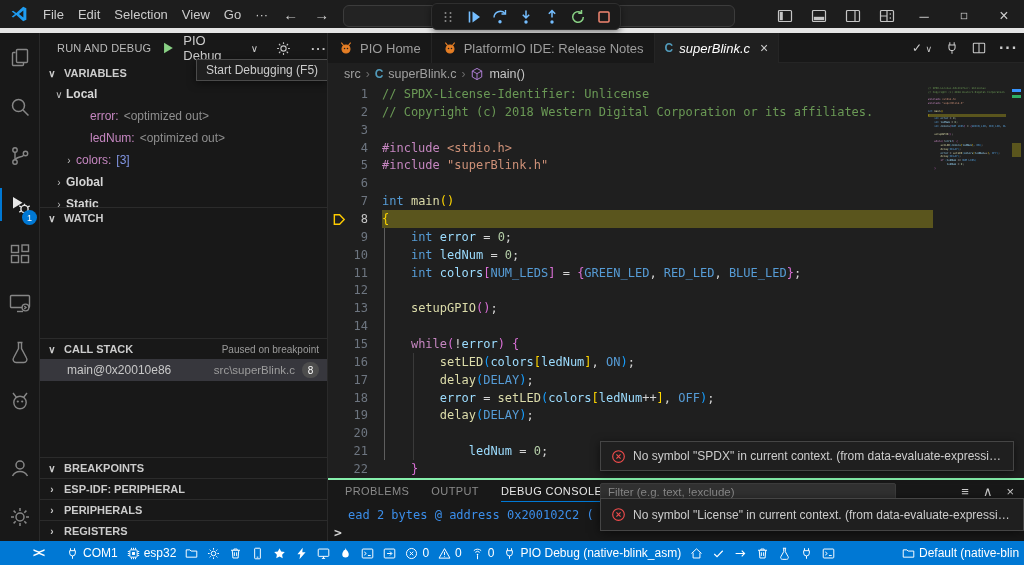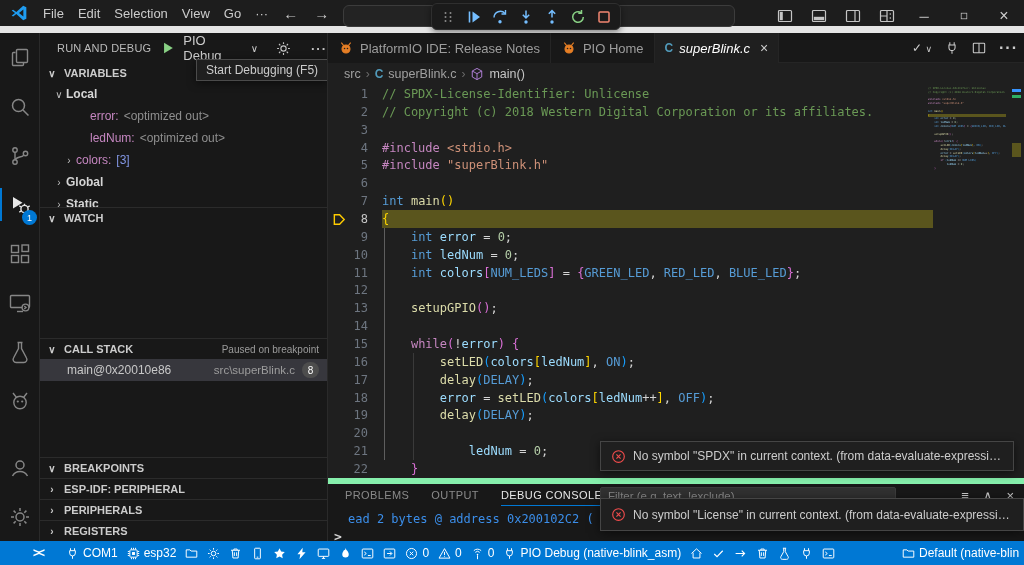--- a/index.html
+++ b/index.html
@@ -5,21 +5,21 @@
   html,body{margin:0;padding:0;width:1024px;height:565px;overflow:hidden;background:#1f1f1f;
     font-family:"Liberation Sans",sans-serif;-webkit-font-smoothing:antialiased;}
   *{box-sizing:border-box;}
   .mono{font-family:Liberation Sans, sans-serif;}
   svg{display:block}
   .ic{display:inline-flex;align-items:center;justify-content:center;flex:none}
   .ic svg{width:100%;height:100%}
 
   
   #titlebar{position:absolute;left:0;top:0;width:1024px;height:33px;background:#1d1d1d;
-    border-bottom:7px solid #e5e5e5;display:flex;align-items:center;color:#cccccc;font-size:13px;z-index:40;}
+    border-bottom:5px solid #e5e5e5;display:flex;align-items:center;color:#cccccc;font-size:13px;z-index:40;}
   #logo{width:18px;height:18px;margin:0 8px 0 10px;}
   .menu{padding:3px 7px;border-radius:4px;color:#cccccc;cursor:default;}
   .navarrow{font-size:15px;color:#cccccc;padding:0 8px;}
   #searchbox{position:absolute;left:343px;top:5px;width:392px;height:22px;background:#232323;
     border:1px solid #3c3c3c;border-radius:6px;}
   #dtb{position:absolute;left:431px;top:3px;height:27px;background:#1b1b1b;border:1px solid #2f2f2f;
     border-radius:6px;display:flex;align-items:center;padding:0 5px;gap:4px;z-index:45;box-shadow:0 2px 6px rgba(0,0,0,.45);}
   .dtb-btn{width:22px;height:22px;display:flex;align-items:center;justify-content:center;}
   .dtb-btn svg{width:16px;height:16px;}
   #tb-right{position:absolute;right:0;top:0;height:32px;display:flex;align-items:center;}
@@ -102,21 +102,21 @@
   .tk-fn{color:#dcdcaa}.tk-var{color:#9cdcfe}.tk-mac{color:#569cd6}.tk-num{color:#b5cea8}
   .tk-pun{color:#d4d4d4}.tk-b1{color:#ffd700}.tk-b2{color:#da70d6}.tk-b3{color:#179fff}
 
   #minimap{position:absolute;left:600px;top:2px;width:78px;height:90px;overflow:hidden;z-index:4;}
   .ml{height:3.8px;line-height:3.8px;font-size:2.6px;white-space:pre;font-family:"DejaVu Sans Mono",monospace;}
   .ml.cur{background:#5a551d;}
   #ruler{position:absolute;right:0;top:0;width:15px;height:393px;z-index:4;}
   .rmark{position:absolute;left:3px;width:9px;}
 
   
-  #panel{position:absolute;left:0;top:445px;width:696px;height:63px;background:#181818;border-top:6px solid #86efac;}
+  #panel{position:absolute;left:0;top:445px;width:696px;height:63px;background:#181818;border-top:2px solid #86efac;}
   #paneltabs{position:absolute;left:0;top:0;width:696px;height:22px;display:flex;align-items:center;padding-left:17px;gap:22px;}
   .ptab{font-size:11px;letter-spacing:.4px;color:#8a8a8a;height:21px;display:flex;align-items:center;border-bottom:1px solid transparent;}
   .ptab.active{color:#e7e7e7;border-bottom:1px solid #0078d4;}
   #pfilter{position:absolute;left:272px;top:3px;width:296px;height:17px;background:#313131;border:1px solid #3c3c3c;
     border-radius:2px;color:#cccccc;font-size:11.5px;padding:0 7px;outline:none;font-family:"Liberation Sans",sans-serif;}
   #pfilter::placeholder{color:#8a8a8a;}
   #picons{position:absolute;right:10px;top:0;height:22px;display:flex;align-items:center;gap:14px;color:#cccccc;}
   .picon{font-size:13px;}
   #console-line{position:absolute;left:20px;top:28px;font-size:12px;color:#3b8eea;white-space:pre;
     font-family:"DejaVu Sans Mono",monospace;}
@@ -401,32 +401,32 @@
   <div id="tabbar">
       <div class="tab">
         <span class="ticon ic">
           <svg viewBox="0 0 24 24" fill="none" stroke="#e57e25" stroke-width="1.6">
             <circle cx="12" cy="13.5" r="6" fill="#e57e25"></circle>
             <path d="M8.5 8.5L5 4M15.5 8.5L19 4"></path>
             <circle cx="9.8" cy="12.8" r="1.2" fill="#1f1f1f" stroke="none"></circle>
             <circle cx="14.2" cy="12.8" r="1.2" fill="#1f1f1f" stroke="none"></circle>
           </svg>
         </span>
-        <span class="tab-label">PlatformIO IDE: Release Notes</span>
+        <span class="tab-label">PIO Home</span>
       </div>
       <div class="tab">
         <span class="ticon ic">
           <svg viewBox="0 0 24 24" fill="none" stroke="#e57e25" stroke-width="1.6">
             <circle cx="12" cy="13.5" r="6" fill="#e57e25"></circle>
             <path d="M8.5 8.5L5 4M15.5 8.5L19 4"></path>
             <circle cx="9.8" cy="12.8" r="1.2" fill="#1f1f1f" stroke="none"></circle>
             <circle cx="14.2" cy="12.8" r="1.2" fill="#1f1f1f" stroke="none"></circle>
           </svg>
         </span>
-        <span class="tab-label">PIO Home</span>
+        <span class="tab-label">PlatformIO IDE: Release Notes</span>
       </div>
       <div class="tab active italic">
         <span class="c-glyph">C</span>
         <span class="tab-label">superBlink.c</span>
         <span class="tab-close">×</span>
       </div>
     </div>
   <div id="ed-actions">
     <span style="font-size:12px">✓ <span style="font-size:9px">∨</span></span>
     <span class="ic" style="width:14px;height:14px" id="ea-plug">

